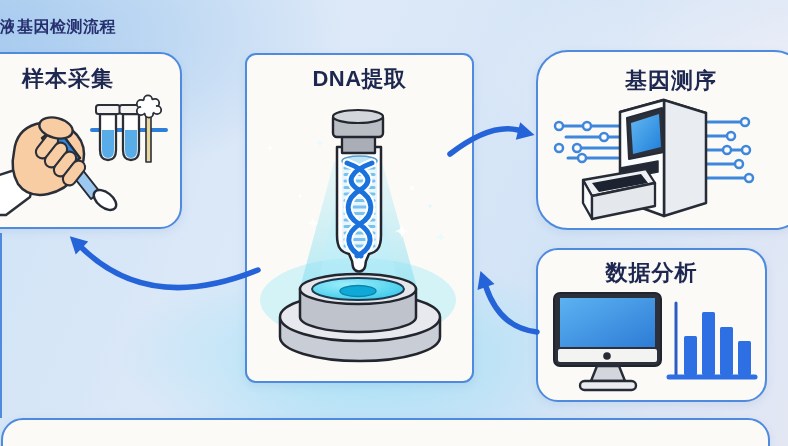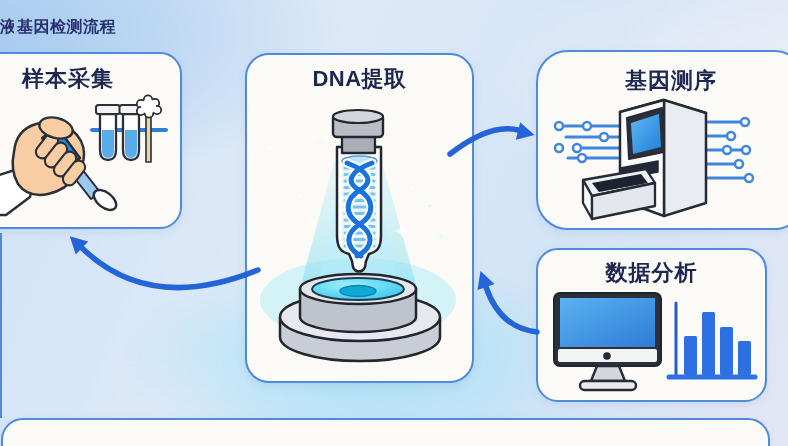--- a/index.html
+++ b/index.html
@@ -18,21 +18,21 @@
   }
   .card{
     position:absolute;background:#fbfaf6;border:2px solid #4e8ade;
     box-shadow:0 3px 9px rgba(80,120,185,.12);z-index:2;box-sizing:border-box;
   }
   .card .heading{
     text-align:center;font-weight:700;font-size:22px;color:#1d2750;letter-spacing:1px;
   }
   .card-sample{left:-46px;top:52px;width:228px;height:177px;border-radius:22px;}
   .card-sample .heading{padding-top:10px;}
-  .card-dna{left:245px;top:53px;width:229px;height:330px;border-radius:24px;}
+  .card-dna{left:245px;top:53px;width:229px;height:330px;border-radius:11px;}
   .card-dna .heading{padding-top:9px;letter-spacing:0.5px;}
   .card-seq{left:536px;top:50px;width:270px;height:180px;border-radius:32px;}
   .card-seq .heading{padding-top:14px;}
   .card-ana{left:536px;top:248px;width:231px;height:154px;border-radius:22px;}
   .card-ana .heading{padding-top:8px;}
   .card-bottom{left:1px;top:418px;width:769px;height:52px;border-radius:22px;}
   .edge-line{
     position:absolute;left:0;top:233px;width:2px;height:185px;z-index:2;
     background:#4e8ade;
   }

